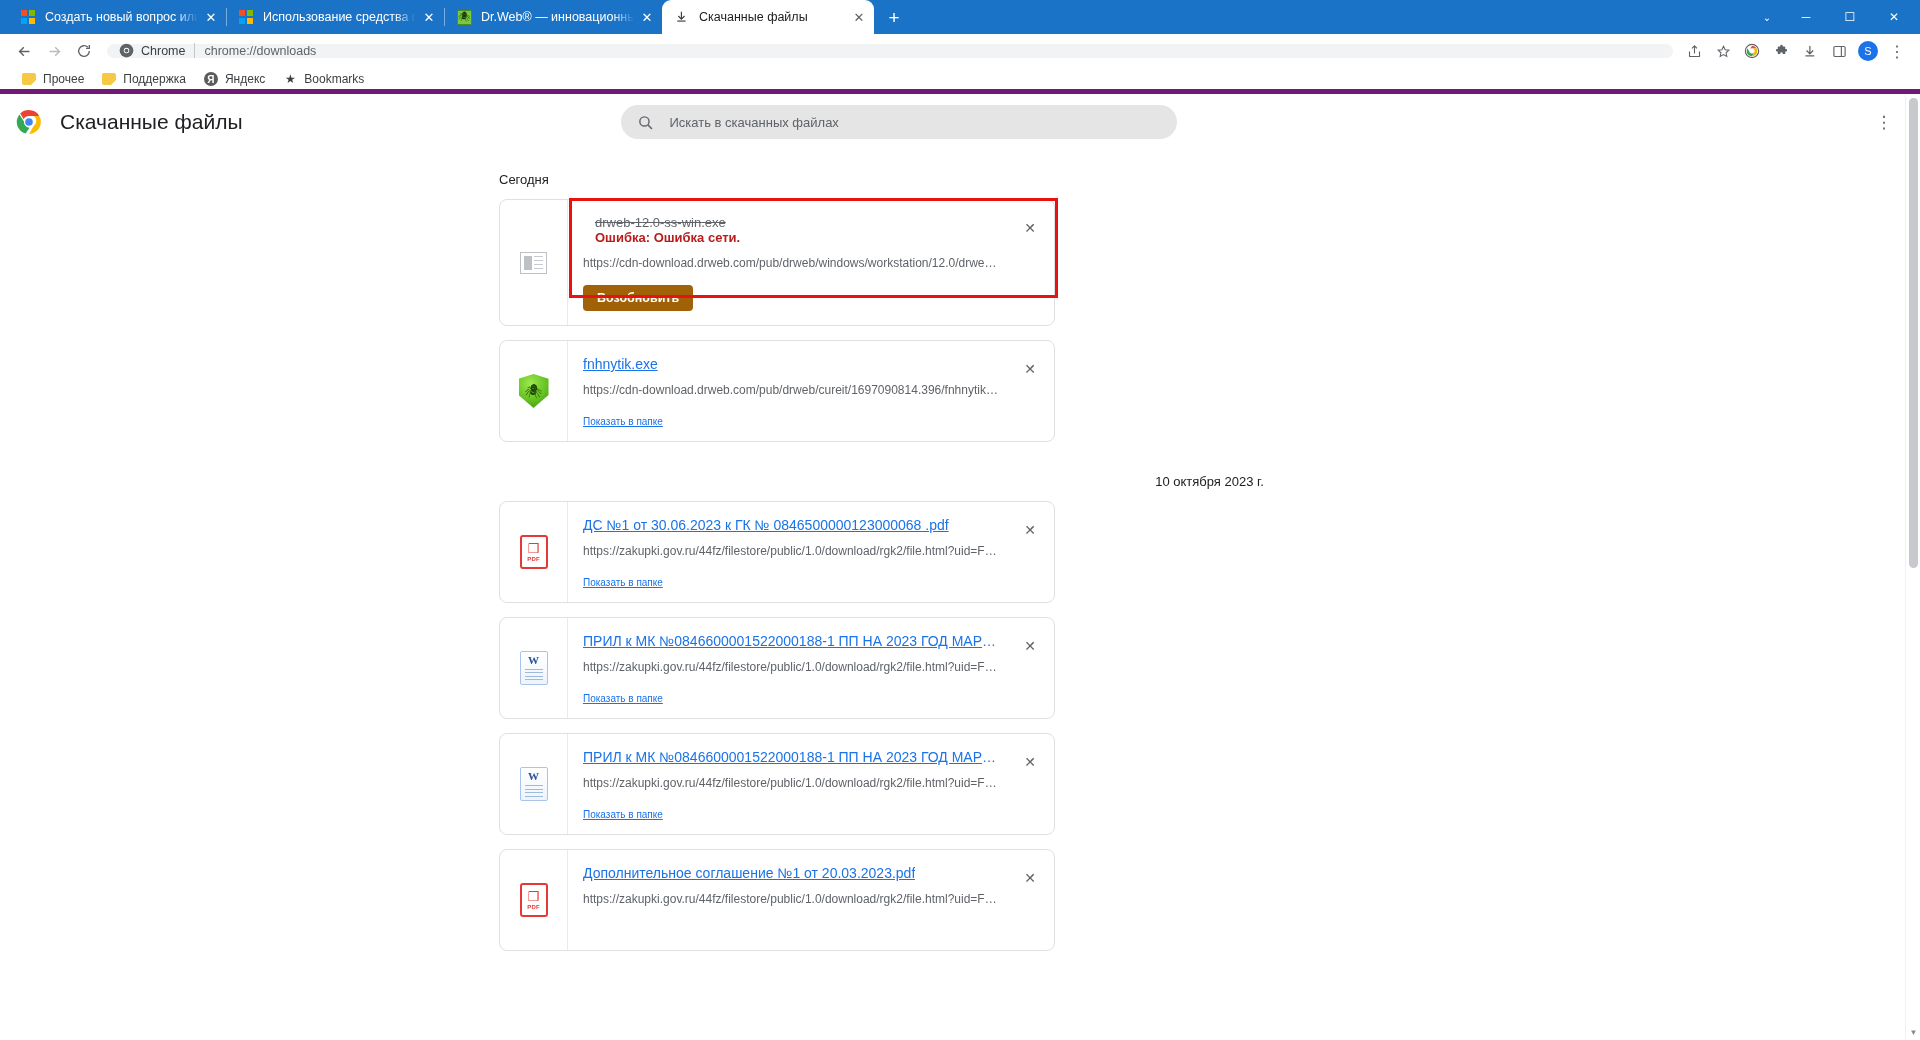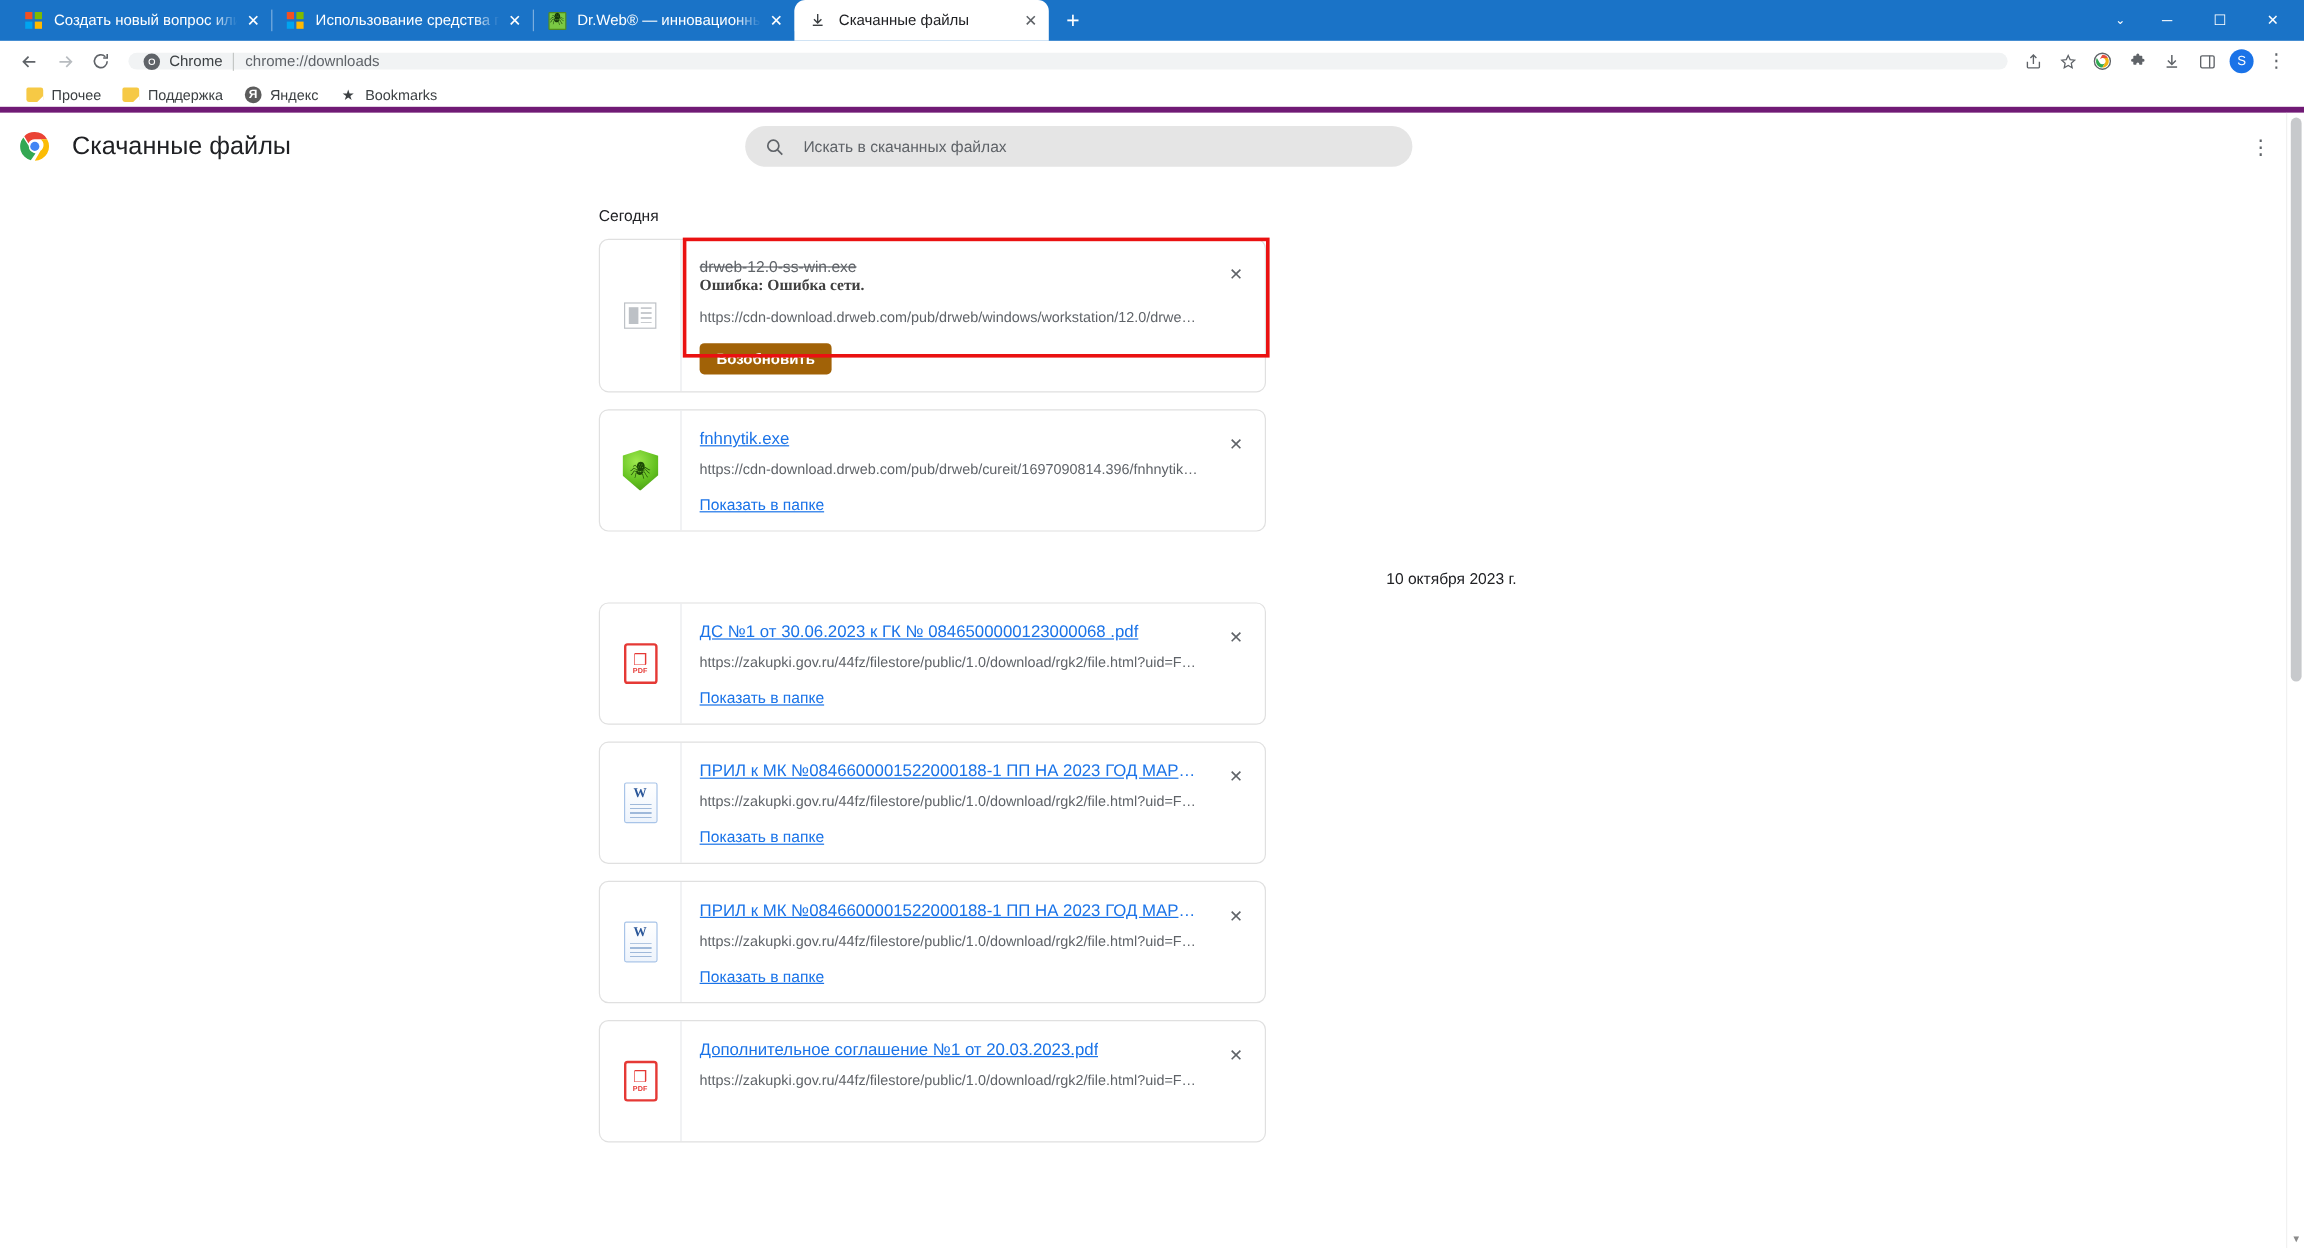--- a/index.html
+++ b/index.html
@@ -116,21 +116,21 @@
     color: #5f6368;
     flex: 0 0 30px;
   }
   .omnibox {
     flex: 1 1 auto;
     height: 14px;
     background: #f1f3f4;
     border-radius: 13px;
     margin: 0 6px 0 8px;
     display: flex;
-    align-items: center;
+    align-items: flex-end;
     padding: 0 12px;
     min-width: 0;
   }
   .omni-chrome-icon {
     width: 15px; height: 15px; flex: 0 0 15px;
     margin-right: 7px;
   }
   .omni-label {
     font-size: 12.5px; color: #3c4043;
     white-space: nowrap;
@@ -377,37 +377,36 @@
     max-width: 100%;
   }
   .dl-name-err {
     font-size: 13px;
     color: #5f6368;
     text-decoration: line-through;
     white-space: nowrap;
   }
   .dl-status {
     font-size: 13px;
-    color: #404040;
+    color: #b91c1c;
     font-weight: bold;
-    margin-left: 0;
-    white-space: nowrap;
-    font-family: Liberation Serif, serif;
+    margin-left: 12px;
+    white-space: nowrap;
   }
   .dl-url {
     font-size: 12px;
     color: #5f6368;
     margin-top: 11px;
     white-space: nowrap;
     overflow: hidden;
     text-overflow: ellipsis;
     max-width: 415px;
   }
   .dl-action-link {
-    font-size: 13px;
+    font-size: 10px;
     color: #1a73e8;
     text-decoration: underline;
     margin-top: auto;
     align-self: flex-start;
     white-space: nowrap;
   }
   .resume-btn {
     margin-top: 15px;
     align-self: flex-start;
     background: #a16207;

